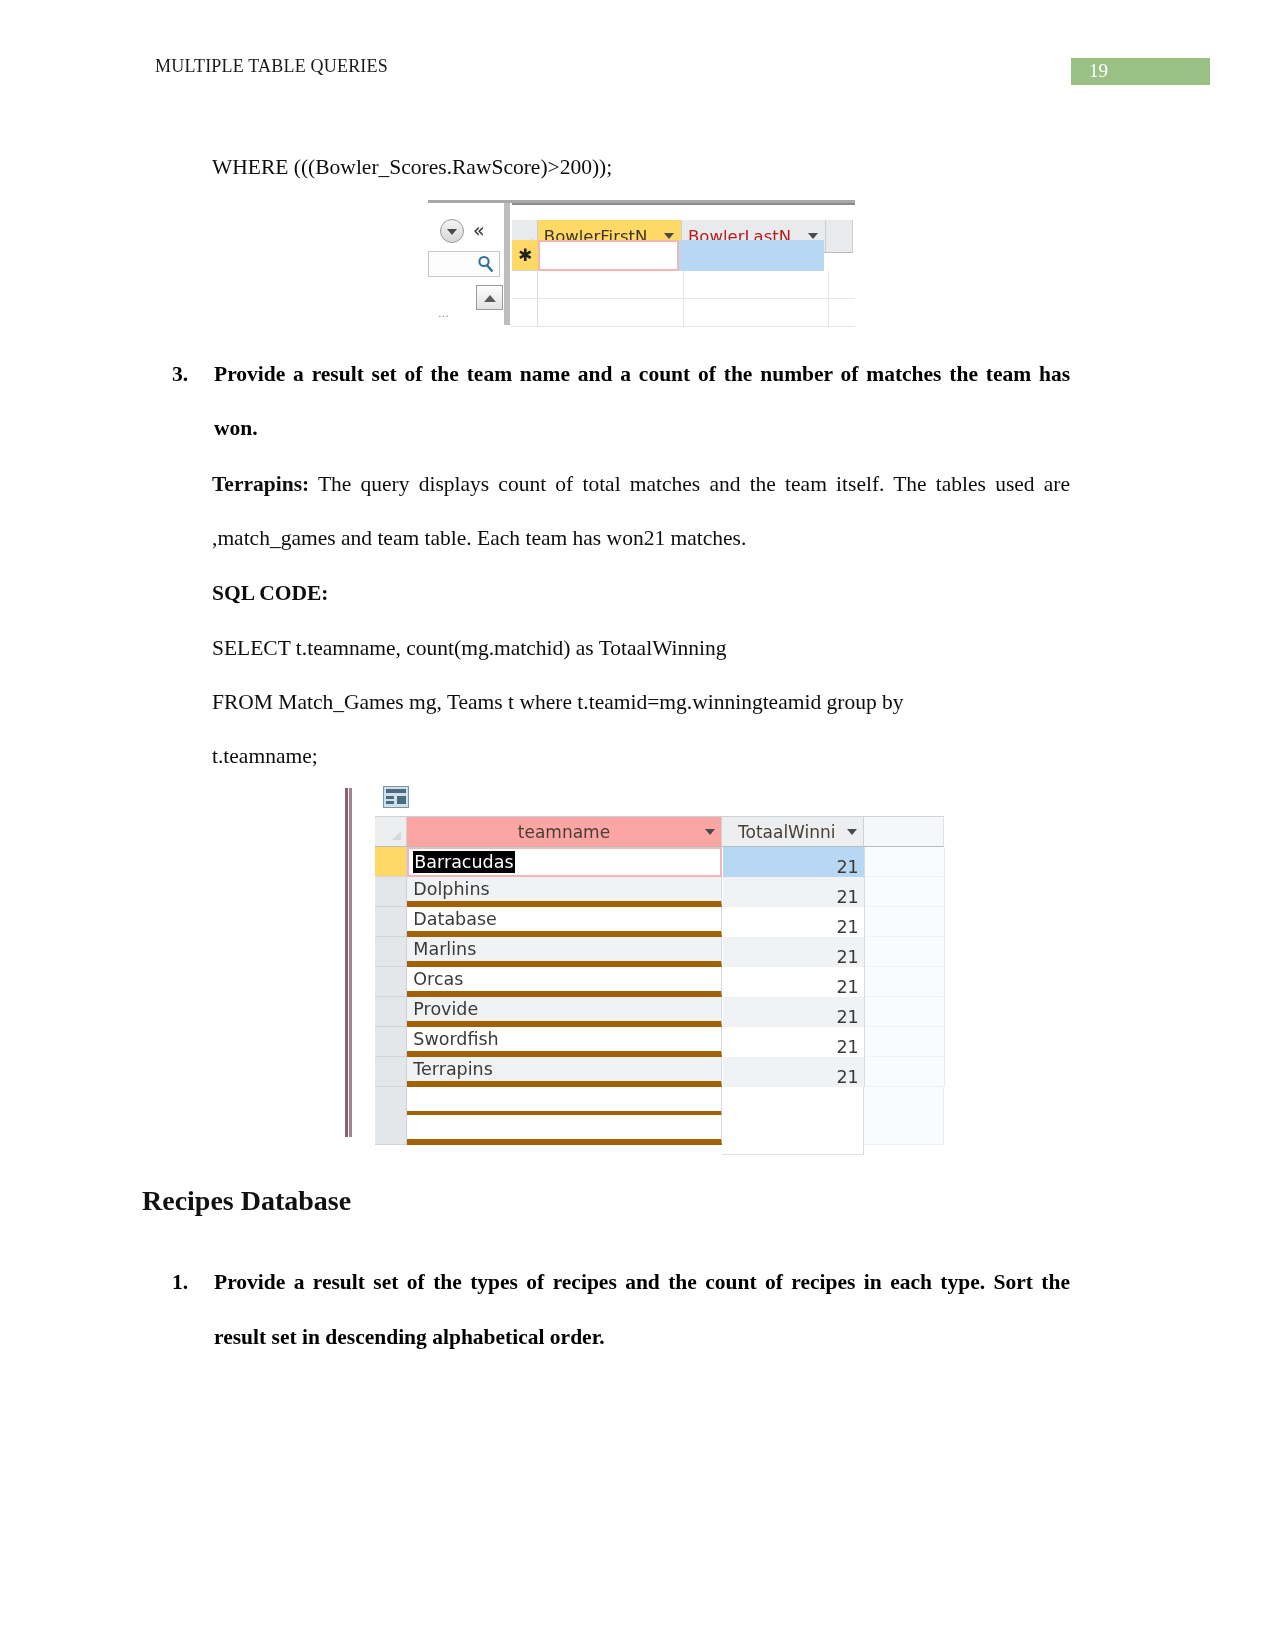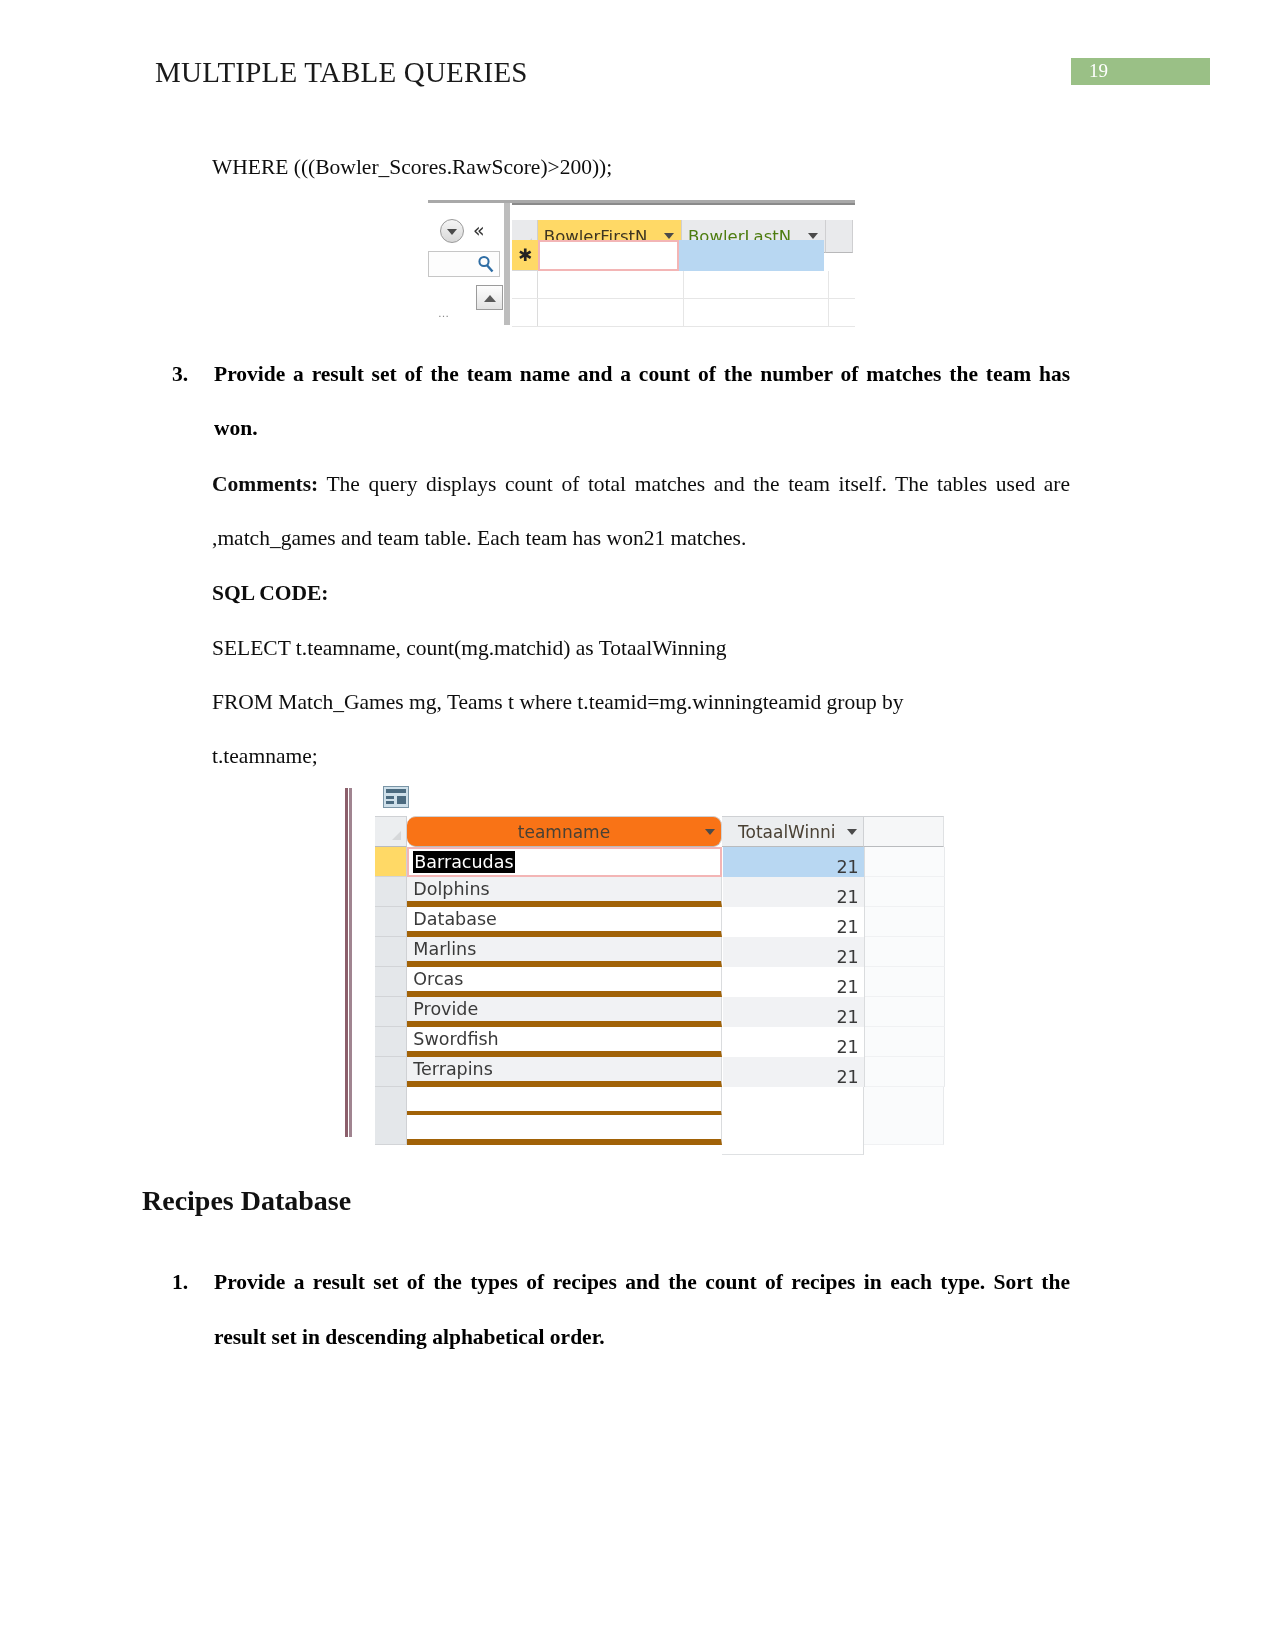--- a/index.html
+++ b/index.html
@@ -21,21 +21,21 @@
     position: absolute;
     top: 0;
     left: 0;
     width: 1275px;
     height: 110px;
   }
   .header-title {
     position: absolute;
     left: 155px;
     top: 56px;
-    font-size: 29px;
+    font-size: 18px;
     letter-spacing: 0.2px;
     color: #1a1a1a;
     white-space: nowrap;
   }
   .page-number-box {
     position: absolute;
     left: 1071px;
     top: 58px;
     width: 139px;
     height: 27px;
@@ -273,21 +273,21 @@
   }
   .shot1 .hdr-cell {
     height: 33px;
     background: #e9eaec;
     border-right: 1px solid #cfcfd1;
     border-bottom: 1px solid #b8b8ba;
     box-sizing: border-box;
     display: flex;
     align-items: center;
     font-size: 16.5px;
-    color: #4d7c0f;
+    color: #b91c1c;
     padding-left: 6px;
     position: relative;
     overflow: hidden;
     white-space: nowrap;
   }
   .shot1 .hdr-cell.active {
     background: #ffd966;
     color: #3d3522;
   }
   .shot1 .hdr-cell .caret {
@@ -411,22 +411,21 @@
     align-items: center;
     justify-content: center;
     font-size: 17px;
     color: #4a4134;
     position: relative;
     overflow: hidden;
     white-space: nowrap;
     background: #eceef0;
   }
   .shot2 .th.gold {
-    background: #f97316;
-    border-radius: 9px;
+    background: #fca5a5;
   }
   .shot2 .th .caret {
     position: absolute;
     right: 6px; top: 12px;
     border-left: 5px solid transparent;
     border-right: 5px solid transparent;
     border-top: 6px solid #4a4a4a;
   }
   .shot2 .th.name { width: 315px; }
   .shot2 .th.count { width: 142px; justify-content: flex-start; padding-left: 16px; }
@@ -562,21 +561,21 @@
       <div class="colsep" style="left:316px; top:66px; height:56px;"></div>
     </div>
   </div>
 
   <div class="item3">
     <span class="num">3.</span>
     <div class="body">Provide a result set of the team name and a count of the number of matches the team has won.</div>
   </div>
 
   <div class="para justify comments-para">
-    <b>Comments:</b><span> The query displays count of total matches and the team itself. The tables used are ,match_games and team table. Each team has won21 matches.</span>
+    <b>Terrapins:</b><span> The query displays count of total matches and the team itself. The tables used are ,match_games and team table. Each team has won21 matches.</span>
   </div>
 
   <div class="para sqlcode-label">SQL CODE:</div>
   <div class="para sql-line1">SELECT t.teamname, count(mg.matchid) as TotaalWinning</div>
   <div class="para justify sql-line2">FROM Match_Games mg, Teams t where t.teamid=mg.winningteamid group by</div>
   <div class="para sql-line3">t.teamname;</div>
 
   <div class="shot2">
     <div class="leftbar1"></div>
     <div class="leftbar2"></div>

